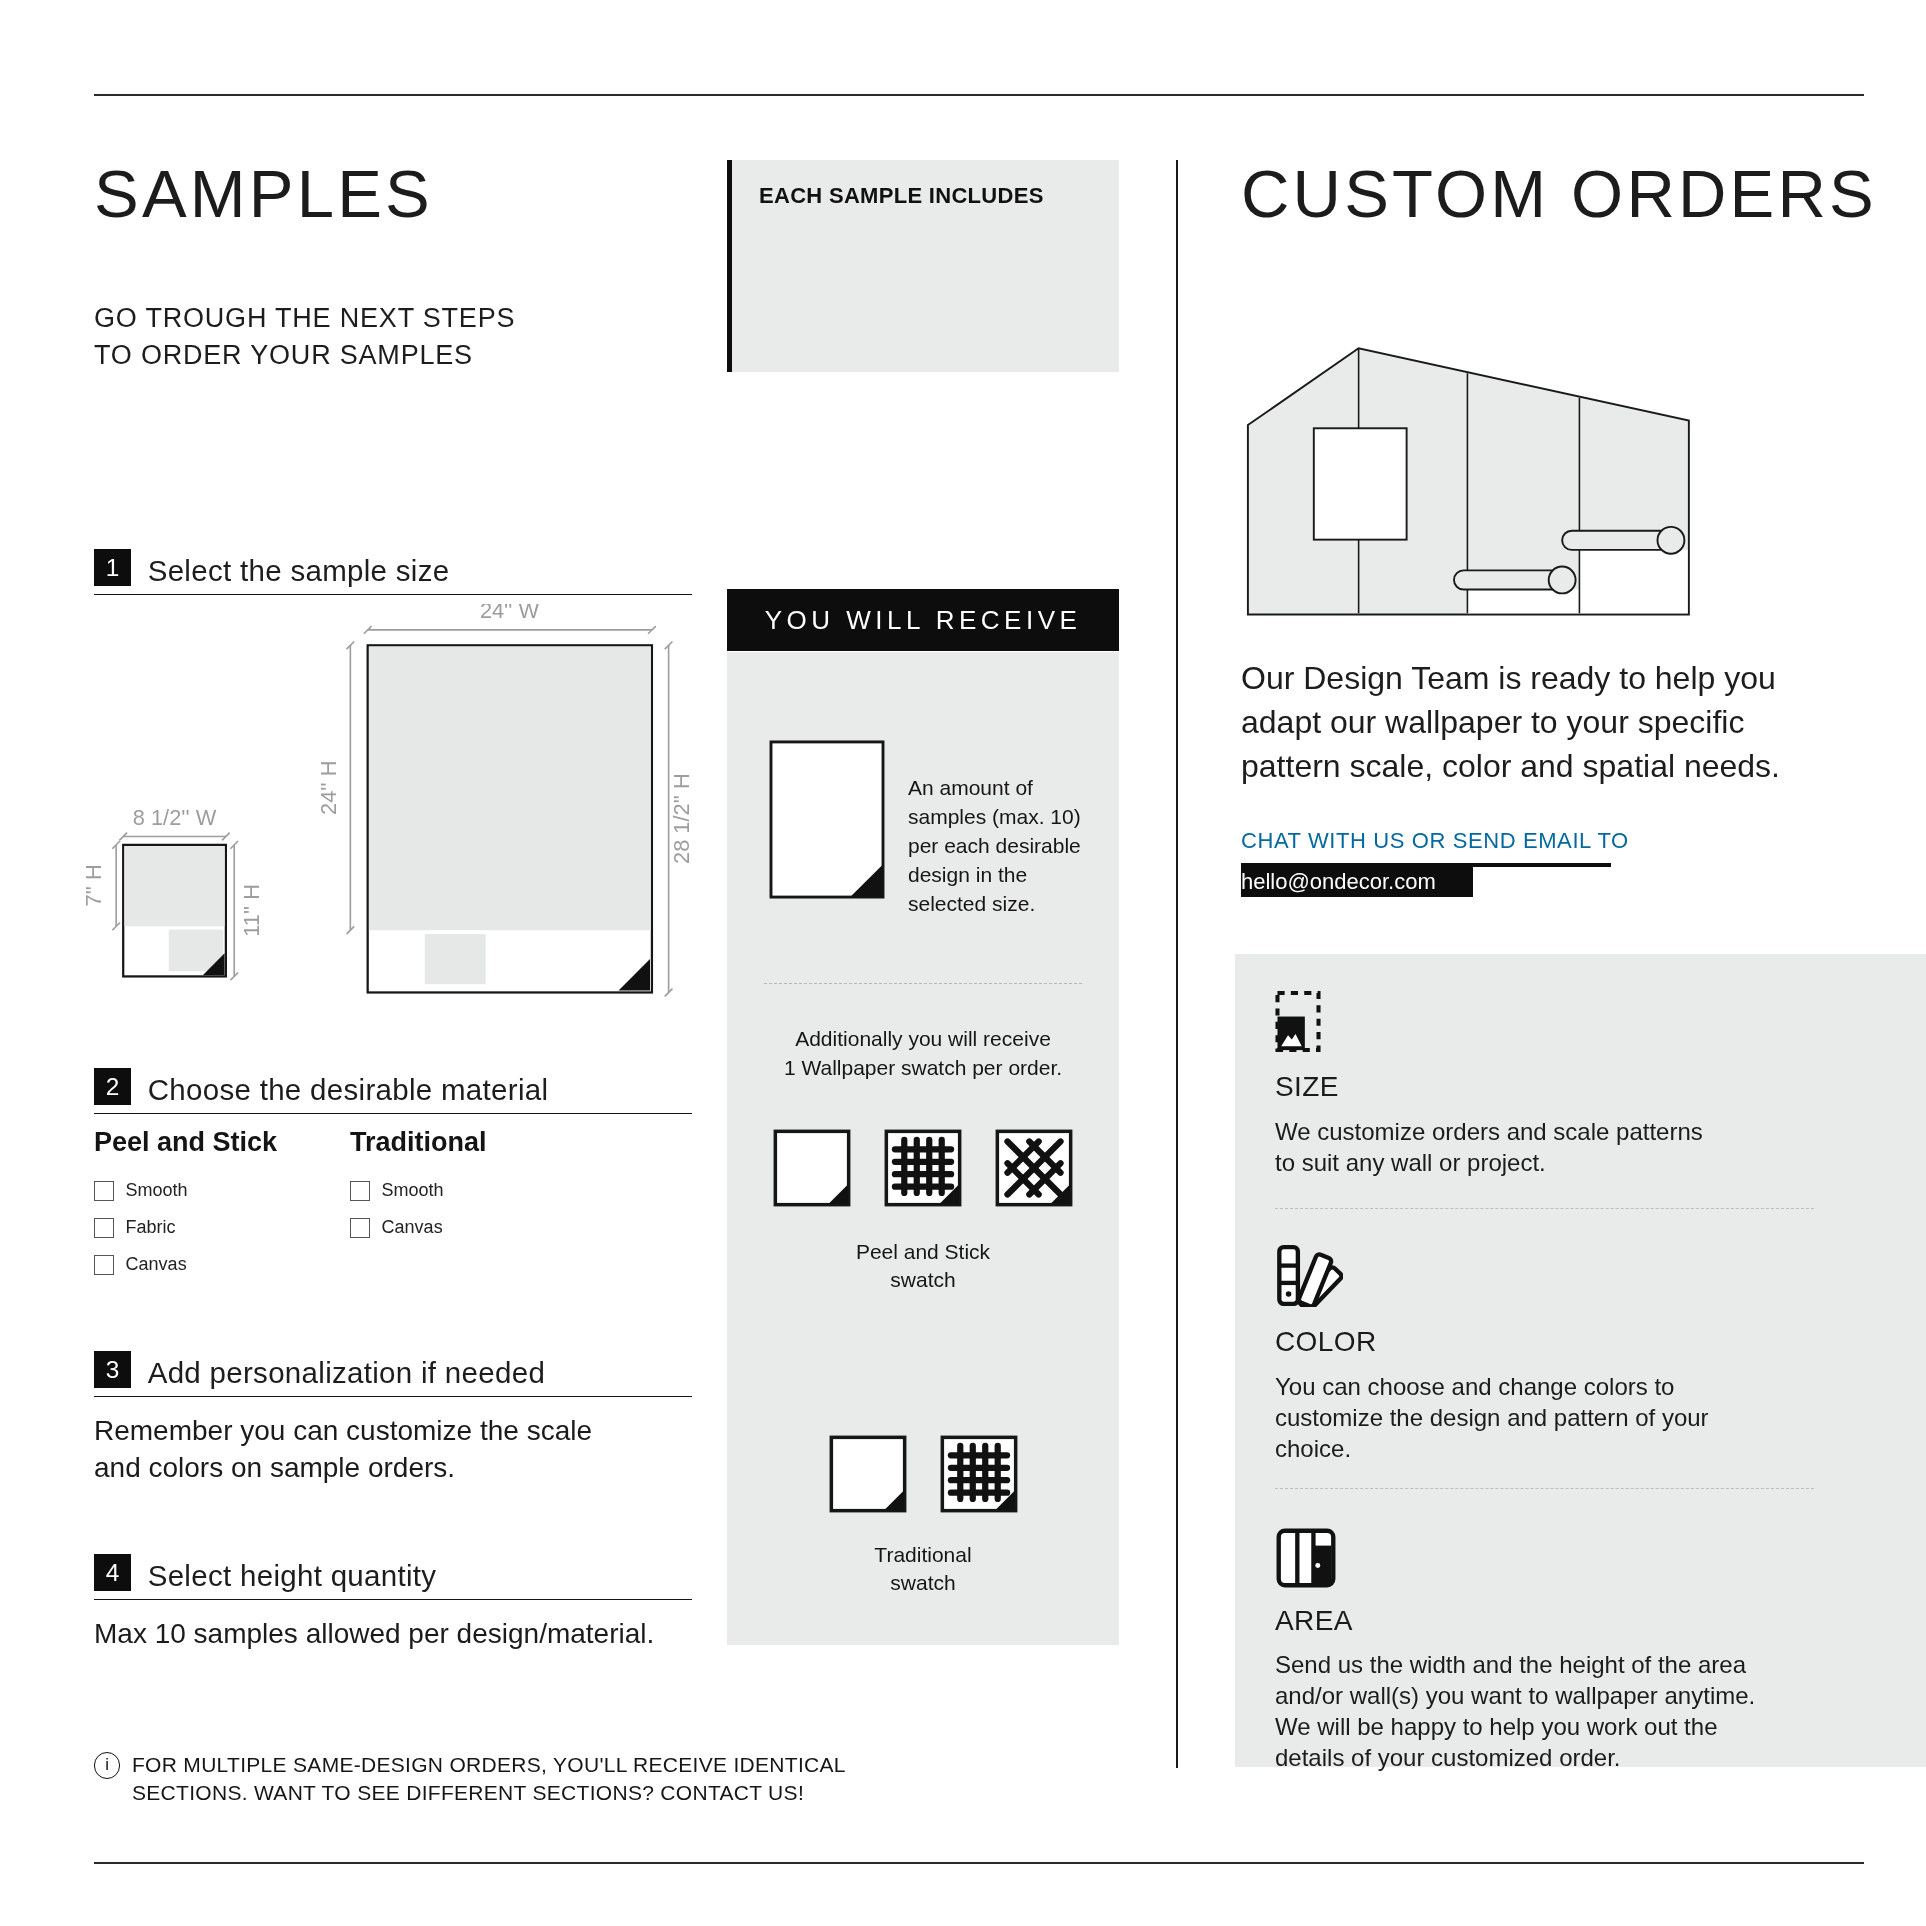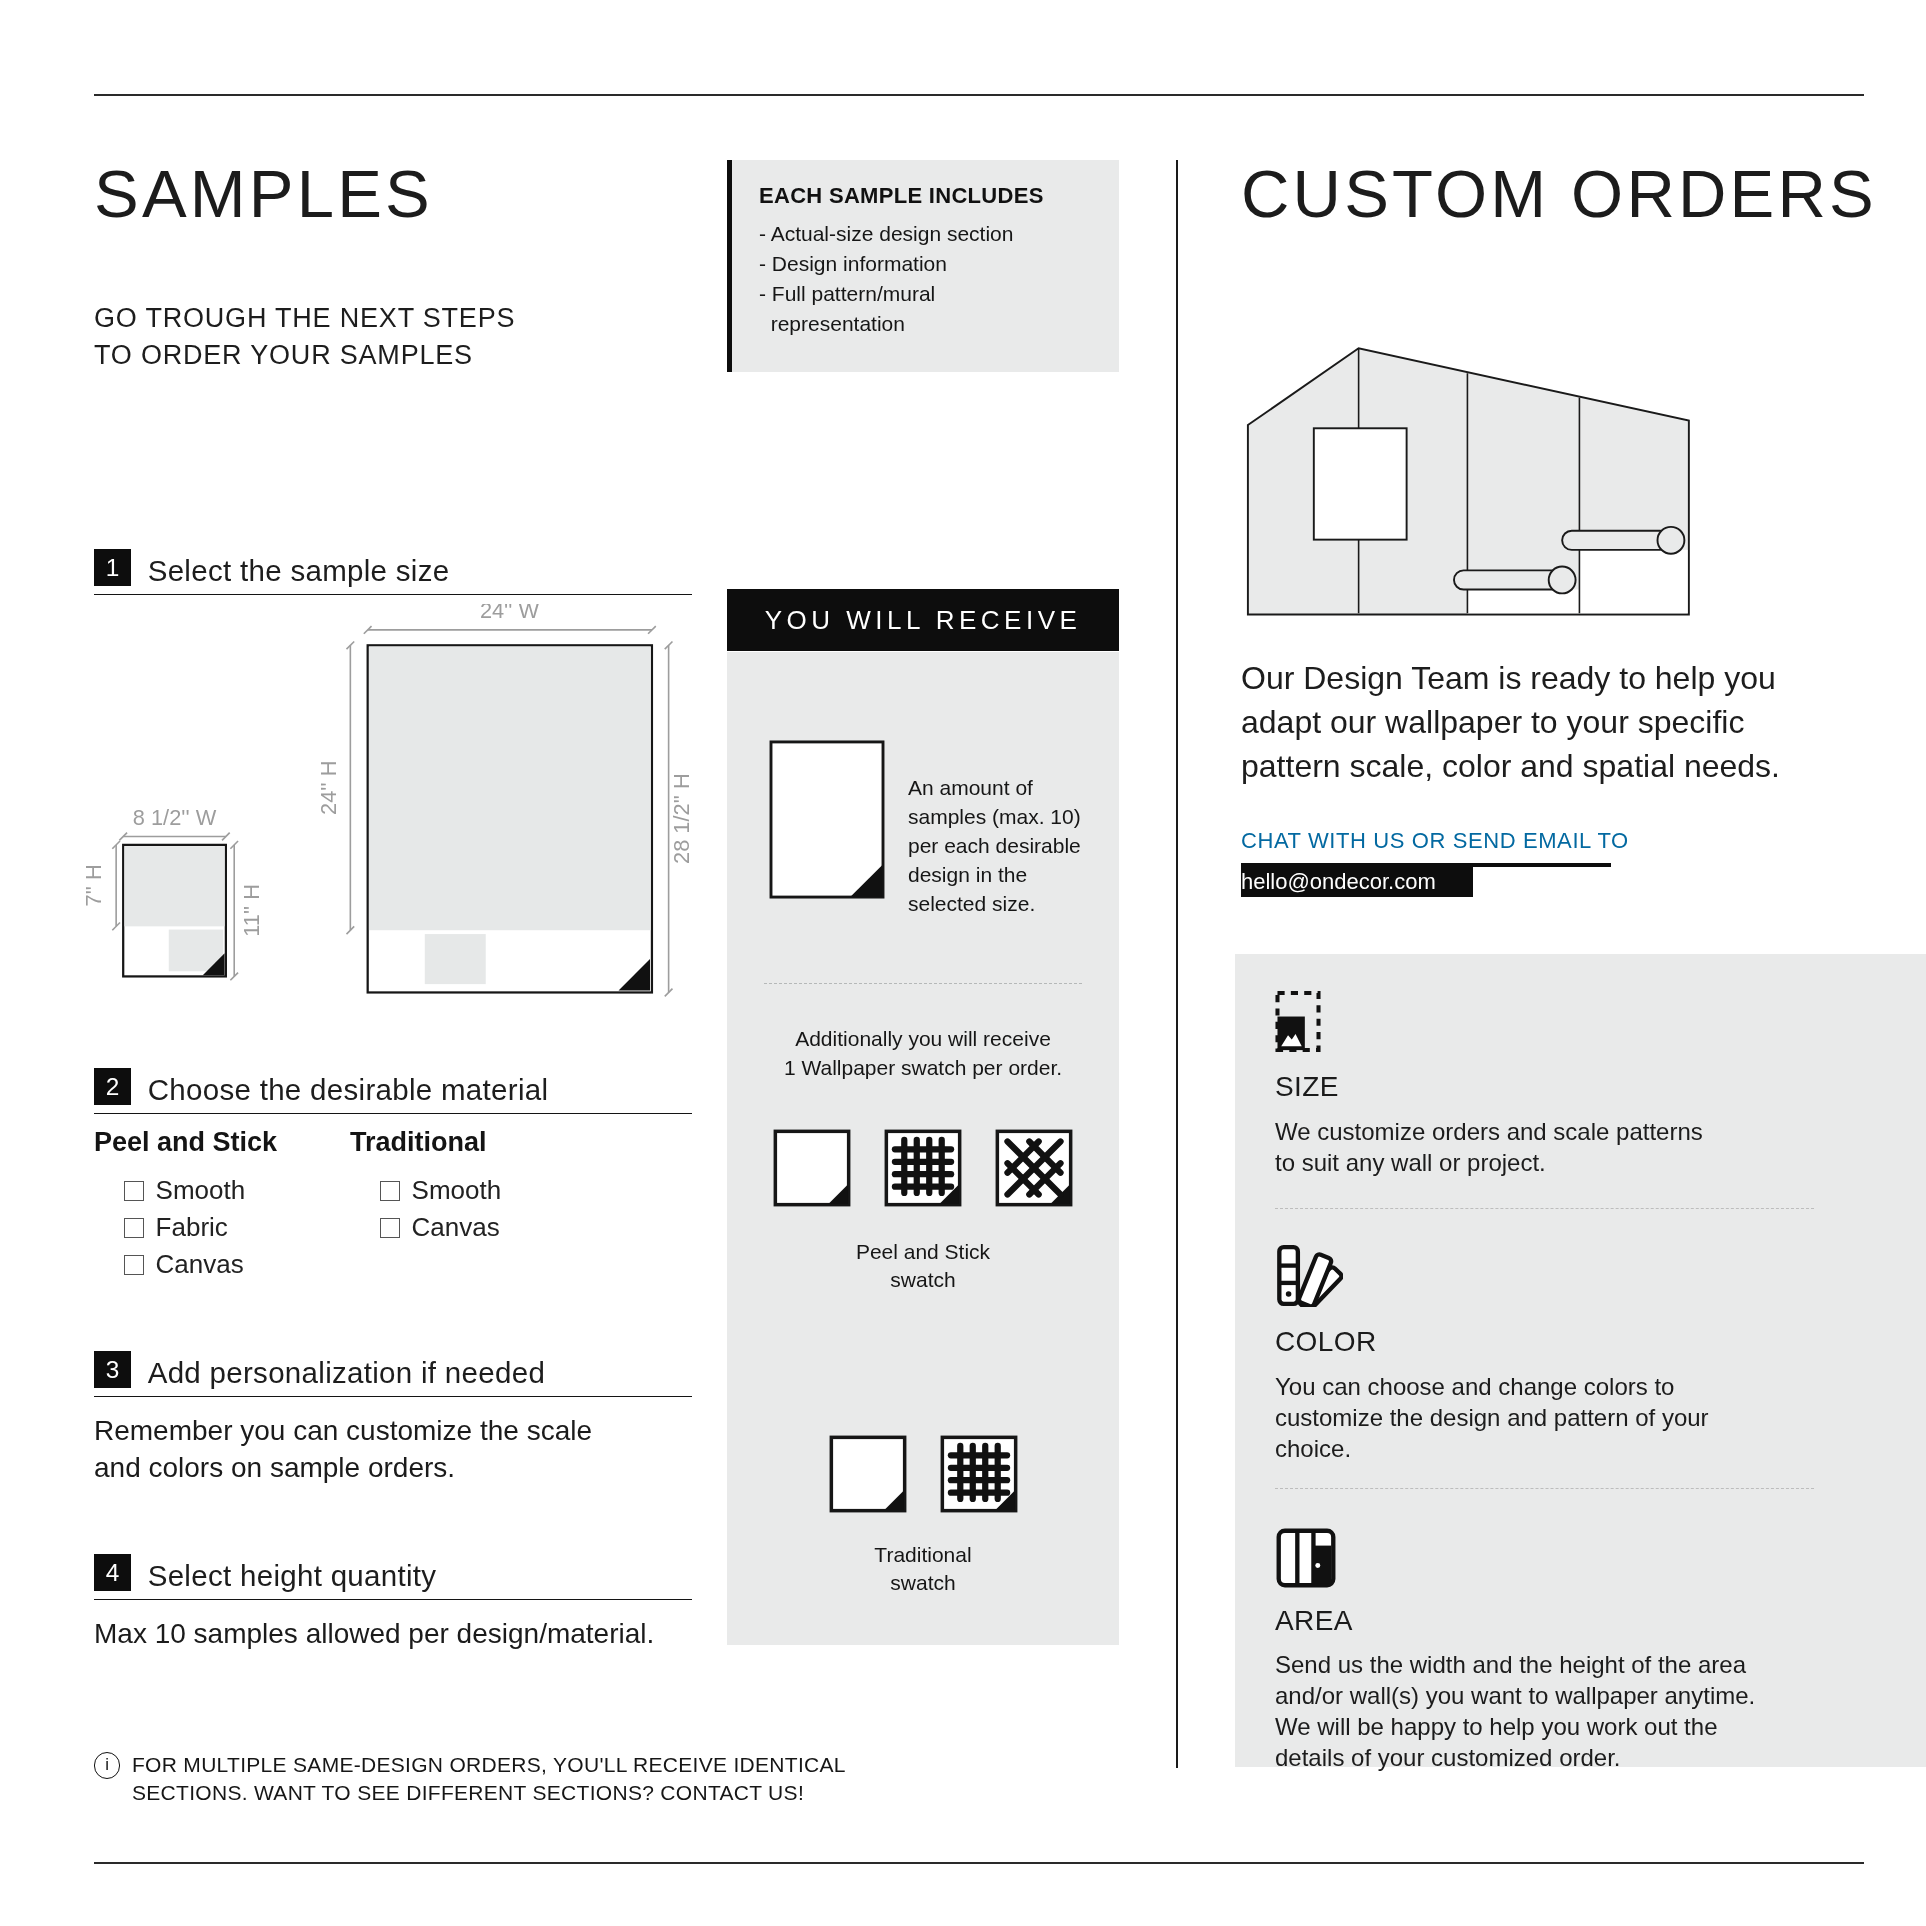--- a/index.html
+++ b/index.html
@@ -20,21 +20,21 @@
 
   .step{position:absolute;left:94px;width:598px;display:flex;align-items:flex-start;
         border-bottom:1.9px solid #141414;padding-bottom:6.4px;}
   .step .badge{width:37px;height:37px;background:#0d0d0d;color:#ffffff;font-size:24.4px;
         display:flex;align-items:center;justify-content:center;flex:0 0 37px;}
   .step .stitle{font-size:29.5px;color:#1d1d1d;margin-left:16.7px;padding-top:5.1px;letter-spacing:0.3px;}
 
   .body-text{font-size:28px;line-height:37px;color:#1b1b1b;}
 
   .mat-title{font-size:27px;font-weight:bold;color:#141414;}
-  .opt{display:flex;align-items:center;height:37px;font-size:26px;color:#222;margin-left:30px;}
+  .opt{display:flex;align-items:center;height:37px;font-size:18px;color:#222;}
   .opt .cb{width:18px;height:18px;border:1.3px solid #555;margin-right:11.6px;flex:0 0 18px;background:#fff;}
 
   .note{position:absolute;left:94px;top:1751px;display:flex;}
   .note .i-icon{width:24.4px;height:24.4px;border:1.9px solid #111;border-radius:50%;
         font-size:16.7px;display:flex;align-items:center;justify-content:center;
         margin-right:11.6px;flex:0 0 24.4px;margin-top:1.3px;color:#111;}
   .note .note-text{font-size:21px;line-height:28px;letter-spacing:0.3px;color:#161616;}
 
   .includes-box{position:absolute;left:727px;top:160px;width:392px;height:212px;
         background:#e9eaea;border-left:5.8px solid #0d0d0d;box-sizing:border-box;}
@@ -208,26 +208,20 @@
   <div class="abs body-text" style="left:94px;top:1615px">Max 10 samples allowed per design/material.</div>
 
   <div class="note">
     <div class="i-icon">i</div>
     <div class="note-text pre">FOR MULTIPLE SAME-DESIGN ORDERS, YOU'LL RECEIVE IDENTICAL
 SECTIONS. WANT TO SEE DIFFERENT SECTIONS? CONTACT US!</div>
   </div>
 
   <div class="includes-box">
     <div class="includes-title">EACH SAMPLE INCLUDES</div>
-    <div class="includes-items">
-      <div class="prew">- Actual-size design section</div>
-      <div class="prew">- Design information</div>
-      <div class="prew">- Full pattern/mural
-  representation</div>
-    </div>
   </div>
 
   <div class="receive-bar">YOU WILL RECEIVE</div>
 
   <div class="receive-box">
     <svg class="abs" style="left:42px;top:88px" width="116" height="159" viewBox="0 0 180 247">
       <rect x="3" y="3" width="174" height="241" fill="#ffffff" stroke="#161616" stroke-width="4.5"></rect>
       <polygon points="176,244 176,194 126,244" fill="#111111"></polygon>
     </svg>
     <div class="receive-desc pre">An amount of

